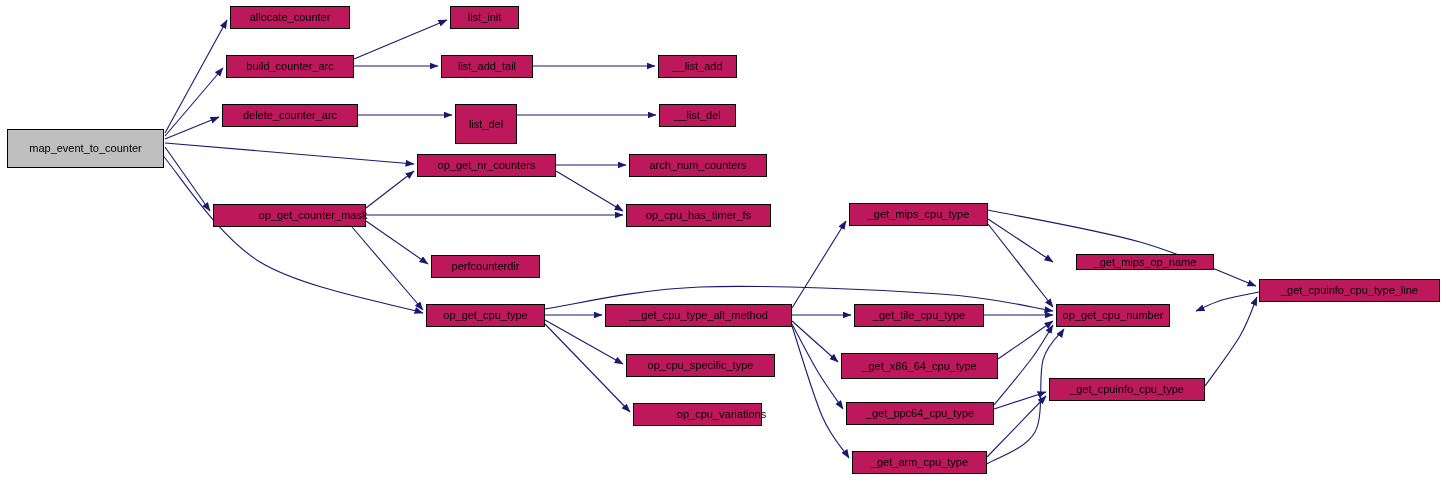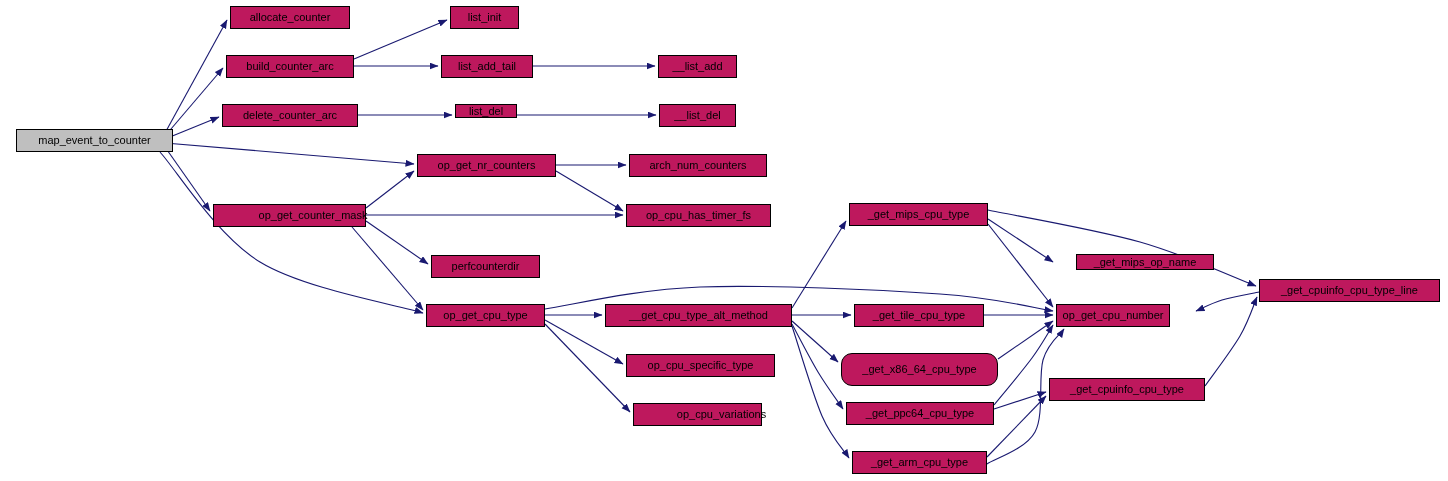--- a/index.html
+++ b/index.html
@@ -87,41 +87,41 @@
       <path d="M 984 315 L 1053 315" class="edge" stroke="#191970" marker-end="url(#arrowhead)"></path>
       <path d="M 998 359 L 1053 321" class="edge" stroke="#191970" marker-end="url(#arrowhead)"></path>
       <path d="M 994 409 L 1046 392" class="edge" stroke="#191970" marker-end="url(#arrowhead)"></path>
       <path d="M 994 405 C 1000.3333333333334 397.1666666666667, 1022.1666666666666 371.3333333333333, 1032 358 C 1041.8333333333333 344.6666666666667, 1049.5 330.5, 1053 325" class="edge" stroke="#191970" marker-end="url(#arrowhead)"></path>
       <path d="M 987 457 L 1046 396" class="edge" stroke="#191970" marker-end="url(#arrowhead)"></path>
       <path d="M 987 464 C 995 458.6666666666667, 1025.6666666666667 449.3333333333333, 1035 432 C 1044.3333333333333 414.6666666666667, 1038.1666666666667 377.1666666666667, 1043 360 C 1047.8333333333333 342.8333333333333, 1060.5 334.1666666666667, 1064 329" class="edge" stroke="#191970" marker-end="url(#arrowhead)"></path>
       <path d="M 1205 386 C 1210.8333333333333 377.6666666666667, 1231.3333333333333 350.8333333333333, 1240 336 C 1248.6666666666667 321.1666666666667, 1254.1666666666667 303.5, 1257 297" class="edge" stroke="#191970" marker-end="url(#arrowhead)"></path>
       <path d="M 1259 292 C 1252.8333333333333 293.3333333333333, 1232.5 296.8333333333333, 1222 300 C 1211.5 303.1666666666667, 1200.3333333333333 309.1666666666667, 1196 311" class="edge" stroke="#191970" marker-end="url(#arrowhead)"></path>
     </svg>
   <div id="nodes-layer">
-      <div class="node root" style="left: 16px; top: 129px; width: 157px; height: 23px;">map_event_to_counter</div>
+      <div class="node root" style="left: 7px; top: 129px; width: 157px; height: 39px;">map_event_to_counter</div>
       <div class="node" style="left: 230px; top: 6px; width: 120px; height: 23px;">allocate_counter</div>
       <div class="node" style="left: 226px; top: 55px; width: 128px; height: 23px;">build_counter_arc</div>
       <div class="node" style="left: 222px; top: 104px; width: 136px; height: 23px;">delete_counter_arc</div>
       <div class="node" style="left: 213px; top: 204px; width: 153px; height: 23px; padding-left: 47px;">op_get_counter_mask</div>
       <div class="node" style="left: 450px; top: 6px; width: 69px; height: 23px;">list_init</div>
       <div class="node" style="left: 441px; top: 55px; width: 92px; height: 23px;">list_add_tail</div>
-      <div class="node" style="left: 455px; top: 104px; width: 62px; height: 14px;">list_del</div>
+      <div class="node" style="left: 455px; top: 104px; width: 62px; height: 40px;">list_del</div>
       <div class="node" style="left: 417px; top: 154px; width: 139px; height: 23px;">op_get_nr_counters</div>
       <div class="node" style="left: 658px; top: 55px; width: 79px; height: 23px;">__list_add</div>
       <div class="node" style="left: 659px; top: 104px; width: 77px; height: 23px;">__list_del</div>
       <div class="node" style="left: 629px; top: 154px; width: 138px; height: 23px;">arch_num_counters</div>
       <div class="node" style="left: 626px; top: 204px; width: 145px; height: 23px;">op_cpu_has_timer_fs</div>
       <div class="node" style="left: 431px; top: 255px; width: 109px; height: 23px;">perfcounterdir</div>
       <div class="node" style="left: 426px; top: 304px; width: 119px; height: 23px;">op_get_cpu_type</div>
       <div class="node" style="left: 605px; top: 304px; width: 187px; height: 23px;">__get_cpu_type_alt_method</div>
       <div class="node" style="left: 626px; top: 354px; width: 149px; height: 23px;">op_cpu_specific_type</div>
       <div class="node" style="left: 633px; top: 403px; width: 129px; height: 23px; padding-left: 48px;">op_cpu_variations</div>
       <div class="node" style="left: 849px; top: 203px; width: 139px; height: 23px;">_get_mips_cpu_type</div>
       <div class="node" style="left: 1056px; top: 254px; width: 138px; height: 16px; margin-left: 20px;">_get_mips_op_name</div>
       <div class="node" style="left: 854px; top: 304px; width: 130px; height: 23px;">_get_tile_cpu_type</div>
-      <div class="node" style="left: 841px; top: 353px; width: 157px; height: 33px; border-radius: 11px;">_get_x86_64_cpu_type</div>
+      <div class="node" style="left: 841px; top: 353px; width: 157px; height: 26px;">_get_x86_64_cpu_type</div>
       <div class="node" style="left: 846px; top: 402px; width: 148px; height: 23px;">_get_ppc64_cpu_type</div>
       <div class="node" style="left: 852px; top: 451px; width: 135px; height: 23px;">_get_arm_cpu_type</div>
       <div class="node" style="left: 1056px; top: 304px; width: 114px; height: 23px;">op_get_cpu_number</div>
       <div class="node" style="left: 1049px; top: 378px; width: 156px; height: 23px;">_get_cpuinfo_cpu_type</div>
       <div class="node" style="left: 1259px; top: 279px; width: 181px; height: 23px;">_get_cpuinfo_cpu_type_line</div>
     </div>
 </div>
 
 </body></html>

